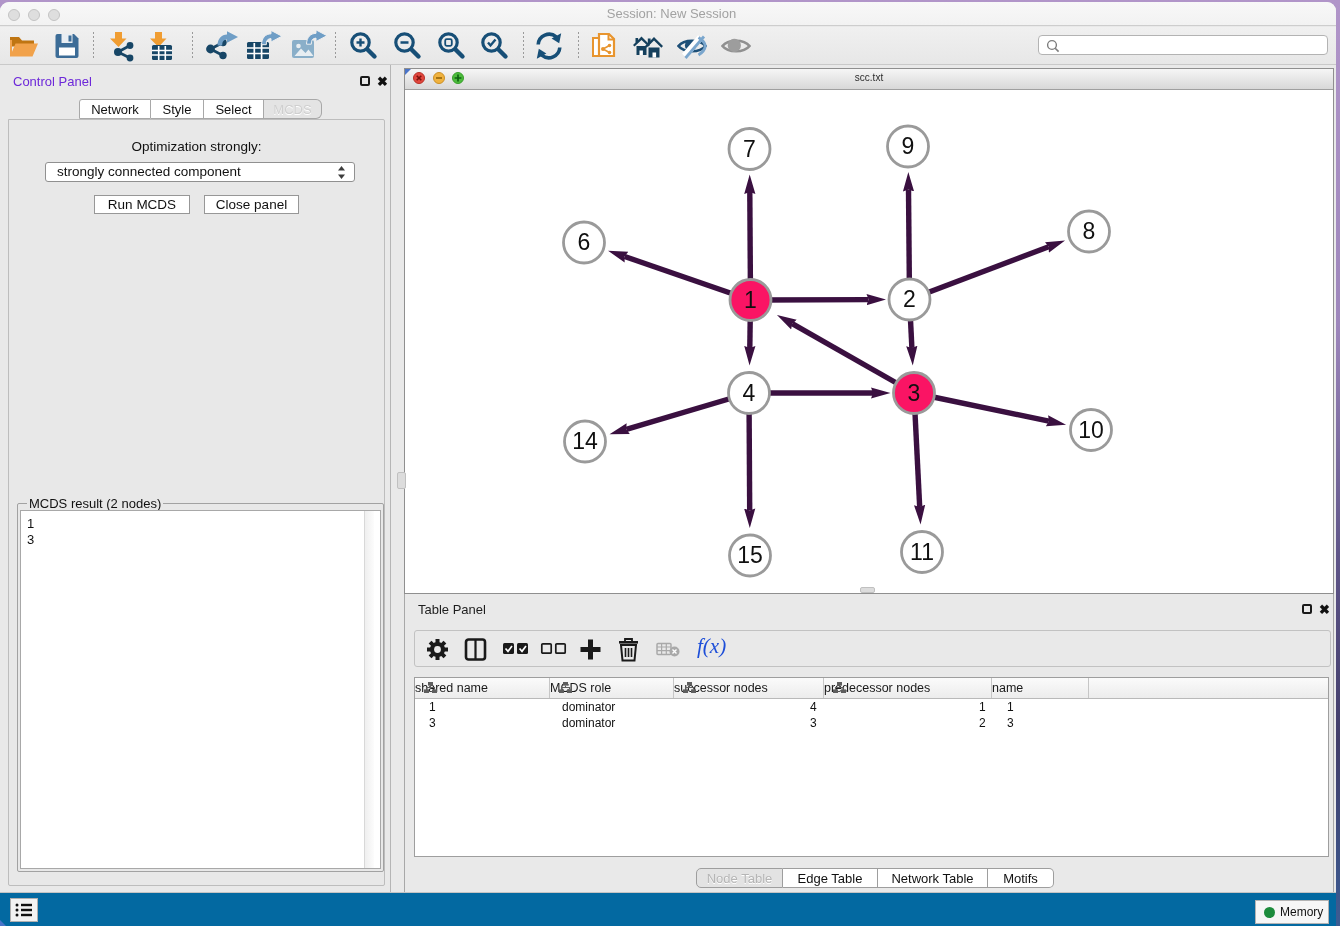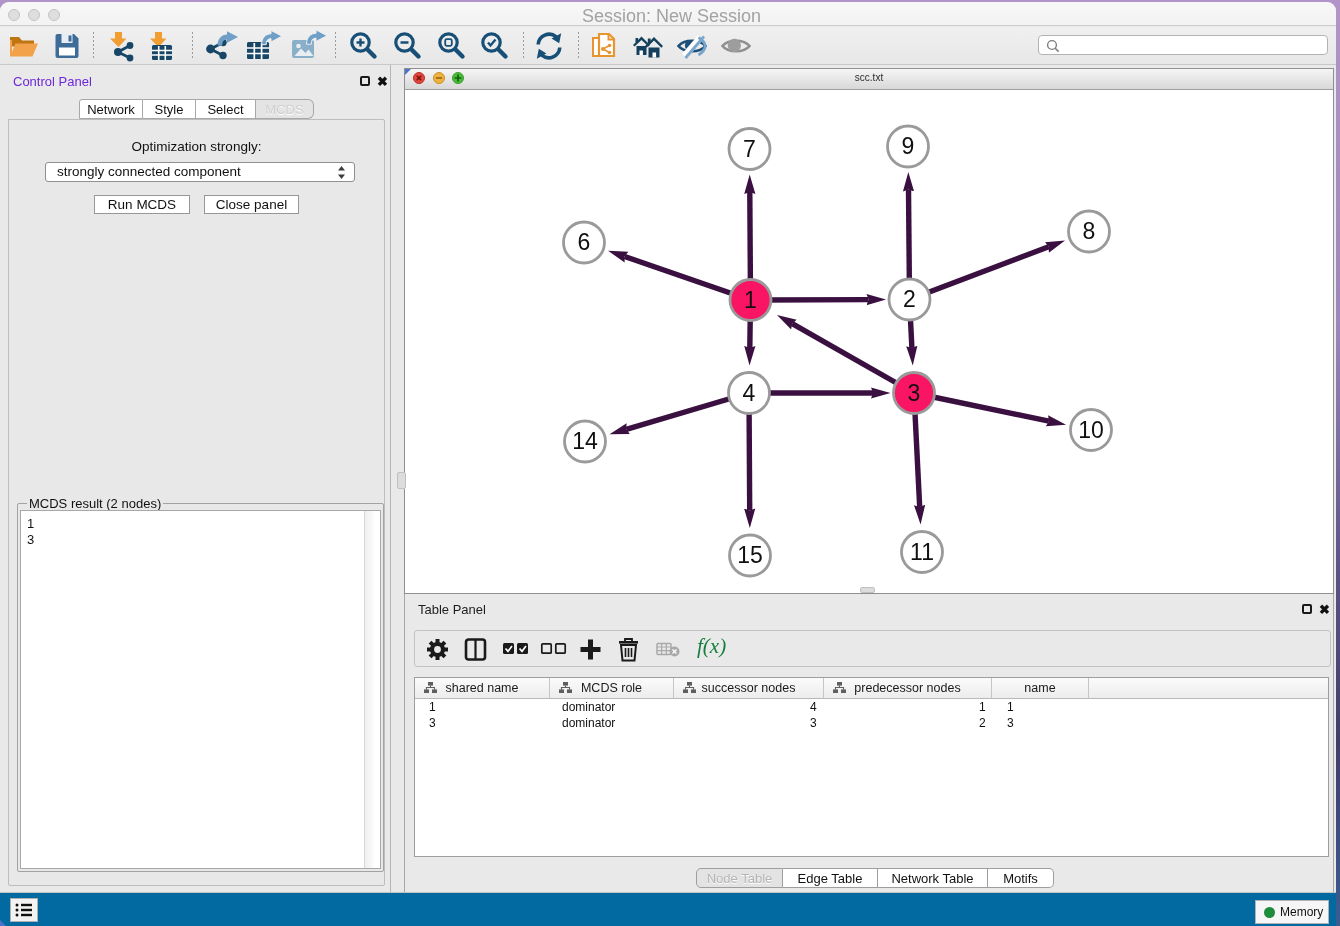--- a/index.html
+++ b/index.html
@@ -6,21 +6,21 @@
   html,body { width:1340px; height:926px; overflow:hidden; }
   body { background: linear-gradient(180deg,#b195c9 0%,#9d86bb 35%,#5f5588 60%,#413d6a 80%,#3c5c93 100%);
          font-family:"Liberation Sans", sans-serif; position:relative; }
   #win { position:absolute; left:0; top:2px; width:1336px; height:924px;
          background:#e9e9e9; border-radius:9px 9px 0 0; overflow:hidden; }
   
   #tbar { position:absolute; left:0; top:0; width:100%; height:24px;
           background:linear-gradient(#f8f8f8,#f2f2f2); border-bottom:1px solid #cdcdcd; }
   .tl { position:absolute; top:7px; width:12px; height:12px; border-radius:50%;
         background:#dedede; border:1px solid #c3c3c3; }
-  #ttl { position:absolute; top:4px; width:100%; text-align:center; font-size:18px; color:#a2a2a2;padding-left:7px; }
+  #ttl { position:absolute; top:4px; width:100%; text-align:center; font-size:13px; color:#a2a2a2;padding-left:7px; }
   
   #mtool { position:absolute; left:0; top:25px; width:100%; height:38px;
            background:linear-gradient(#f0f0f0,#e7e7e7); border-bottom:1px solid #c9c9c9; }
   .ti { position:absolute; top:3px; width:32px; height:32px; }
   .tsep { position:absolute; top:5px; height:28px; width:1px;
           background-image:linear-gradient(#9a9a9a 50%, transparent 50%); background-size:1px 4px; }
   #search { position:absolute; left:1038px; top:8px; width:290px; height:20px; background:#fff;
             border:1px solid #b3b3b3; border-radius:4px; }
   
   #lp { position:absolute; left:0; top:63px; width:391px; height:827px;
@@ -60,21 +60,21 @@
   #tp { position:absolute; left:404px; top:592px; width:930px; height:298px;
         background:#e9e9e9; border-left:1px solid #a8a8a8; border-right:1px solid #a8a8a8; }
   #tp .phead { position:absolute; left:13px; top:8px; font-size:13px; color:#1e1e1e; }
   #ttool { position:absolute; left:9px; top:36px; width:917px; height:37px;
            border:1px solid #c2c2c2; border-radius:3px; }
   #tbl { position:absolute; left:9px; top:83px; width:915px; height:180px;
          background:#fff; border:1px solid #9e9e9e; }
   #thead { position:absolute; left:0; top:0; width:100%; height:21px;
            background:linear-gradient(#fbfbfb,#ececec); border-bottom:1px solid #b9b9b9; }
   .hc { position:absolute; top:0; height:20px; border-right:1px solid #c6c6c6;
-        font-size:12.5px; color:#1a1a1a; text-align:center; line-height:20px; }
+        font-size:12.5px; color:#1a1a1a; text-align:left; line-height:20px; }
   .treei { position:absolute; left:9px; top:4px; width:13px; height:12px; }
   .trow { position:absolute; left:0; width:100%; height:16px; font-size:12px; color:#111; }
   .trow span { position:absolute; top:1px; }
   .btabs { position:absolute; top:274px; display:flex; left:291px; }
   .btab { height:20px; line-height:19px; font-size:13px; text-align:center; background:#fff;
           border:1px solid #9e9e9e; border-left:none; color:#111; }
   .btab:first-child { border-left:1px solid #9e9e9e; border-radius:5px 0 0 5px; }
   .btab:last-child { border-radius:0 5px 5px 0; }
   .btab.sel { background:#e3e3e3; color:#b5b5b5; text-shadow:0 1px 0 #fff; }
   
@@ -225,21 +225,21 @@
         <line x1="10.2" y1="10.2" x2="13.6" y2="13.6" stroke="#7d7d7d" stroke-width="1.6"></line>
       </svg>
     </div>
   </div>
 
   <div id="lp">
     <div class="phead">Control Panel</div>
     <div class="wmin" style="left:360px; top:11px"></div>
     <div class="wx" style="left:377px; top:9px">✖</div>
     <div class="tabs" style="left:79px; top:34px">
-      <div class="tab" style="width:64px">Network</div>
+      <div class="tab" style="width:72px">Network</div>
       <div class="tab" style="width:53px">Style</div>
       <div class="tab" style="width:60px">Select</div>
       <div class="tab sel" style="width:58px">MCDS</div>
     </div>
     <div id="lpc">
       <div id="optlab">Optimization strongly:</div>
       <div id="combo">strongly connected component
         <svg width="11" height="13" viewBox="0 0 11 13" style="position:absolute;right:7px;top:3px">
           <path d="M5.5 0 L9 4.4 H2 Z" fill="#3c3c3c"></path>
           <path d="M5.5 13 L9 8.6 H2 Z" fill="#3c3c3c"></path>
@@ -364,21 +364,21 @@
         <path d="M9 5 V3 h7 v2" fill="none" stroke="#1a1a1a" stroke-width="1.8"></path>
         <path d="M5 9 h15 l-1.5 15.5 h-12 z" fill="none" stroke="#1a1a1a" stroke-width="2"></path>
         <path d="M9.5 12 v9 M12.5 12 v9 M15.5 12 v9" stroke="#1a1a1a" stroke-width="1.6"></path>
       </svg>
       <svg style="position:absolute;left:241px;top:11px" width="24" height="15" viewBox="0 0 24 15">
         <rect x="1" y="1.5" width="14" height="11" rx="1" fill="none" stroke="#a9a9a9" stroke-width="1.5"></rect>
         <path d="M1 5 H15 M1 8.7 H15 M5.6 2 V12 M10.3 2 V12" stroke="#a9a9a9" stroke-width="1.2"></path>
         <circle cx="18.5" cy="9.5" r="5" fill="#a9a9a9"></circle>
         <path d="M16.5 7.5 l4 4 M20.5 7.5 l-4 4" stroke="#fff" stroke-width="1.4"></path>
       </svg>
-      <div style="position:absolute;left:282px;top:3px;font-family:'Liberation Serif',serif;font-style:italic;font-size:21px;color:#15803d;">f(x)</div>
+      <div style="position:absolute;left:282px;top:3px;font-family:'Liberation Serif',serif;font-style:italic;font-size:21px;color:#1d4ed8;">f(x)</div>
     </div>
     <div id="tbl">
       <div id="thead">
         <div class="hc" style="left:0; width:135px"><svg class="treei">
               <use href="#tree"></use>
             </svg>shared name</div>
         <div class="hc" style="left:135px; width:124px"><svg class="treei">
               <use href="#tree"></use>
             </svg>MCDS role</div>
         <div class="hc" style="left:259px; width:150px"><svg class="treei">

